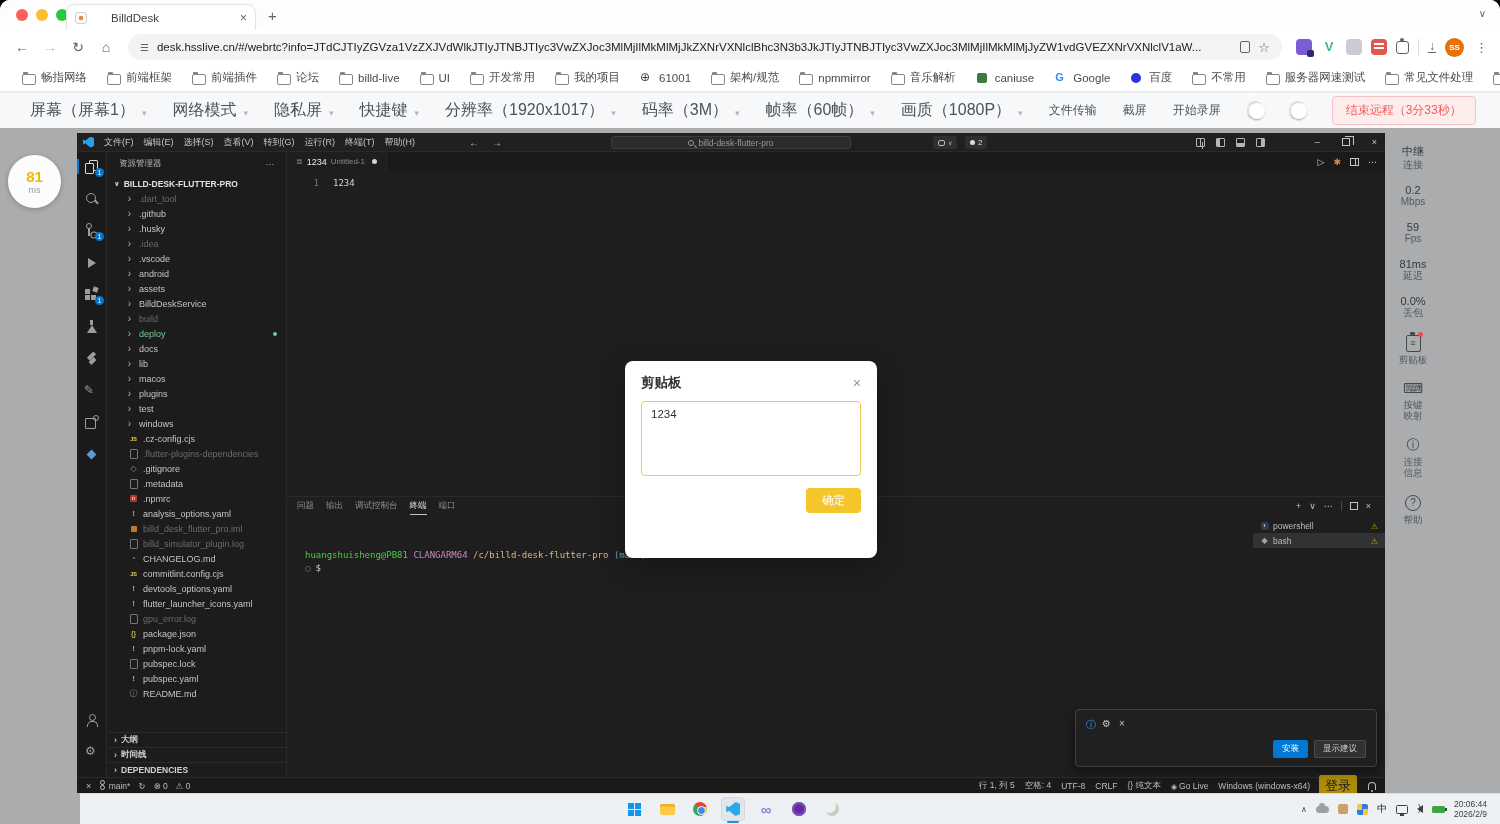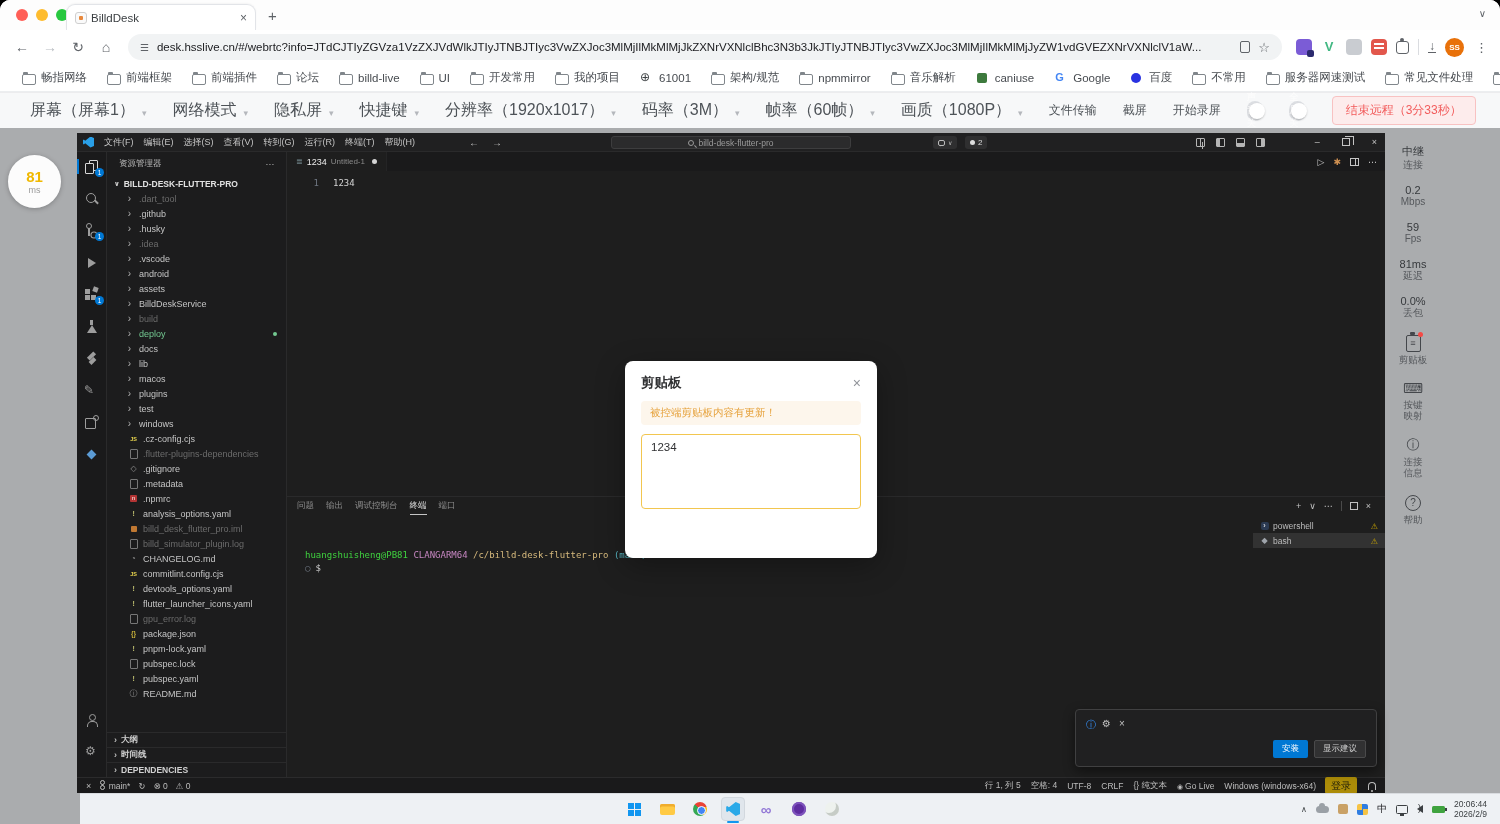--- a/index.html
+++ b/index.html
@@ -7,21 +7,21 @@
   font-family:"Liberation Sans","DejaVu Sans",sans-serif;-webkit-font-smoothing:antialiased}
 #app{position:relative;width:1500px;height:824px;border-radius:10px 10px 0 0;overflow:hidden;background:#aaacae}
 
 
 .chrome{position:absolute;top:0;left:0;width:100%;height:128px;background:#fff}
 .tabstrip{position:relative;height:30px;background:#fdfdfd}
 .lights{position:absolute;left:16px;top:9px;display:flex;gap:8px}
 .light{width:12px;height:12px;border-radius:50%}
 .light.r{background:#ff5f57}.light.y{background:#febc2e}.light.g{background:#28c840}
 .btab{position:absolute;left:66px;top:4px;width:190px;height:26px;background:#fff;border:1px solid #e2e4e8;border-bottom:none;
-  border-radius:9px 9px 0 0;display:flex;align-items:center;padding:0 8px;gap:4px;box-shadow:0 -1px 2px rgba(0,0,0,.04)}
+  border-radius:9px 9px 0 0;display:flex;align-items:center;padding:0 8px;gap:24px;box-shadow:0 -1px 2px rgba(0,0,0,.04)}
 .favicon{width:12px;height:12px;border:1px solid #cfcfcf;border-radius:3px;background:#fafafa;position:relative}
 .favicon::after{content:"";position:absolute;left:3px;top:3px;width:4px;height:4px;border-radius:1px;background:#e8883c}
 .btab-title{font-size:11.5px;color:#3c4043;flex:1}
 .tab-close{color:#5f6368;font-size:12px;line-height:12px}
 .newtab{position:absolute;left:268px;top:7px;color:#5f6368;font-size:15px}
 .strip-chevron{position:absolute;right:14px;top:8px;color:#5f6368;font-size:10px}
 
 .urlrow{height:34px;display:flex;align-items:center;padding:0 10px;gap:4px;background:#fff}
 .navic{width:24px;text-align:center;color:#5f6368;font-size:14px}
 .navic.dis{color:#b8bcc1}
@@ -229,21 +229,21 @@
 .vs-status{height:16px;background:#1a1a1b;border-top:1px solid #2b2b2c;display:flex;align-items:center;gap:9px;padding:0 9px;font-size:8.5px;color:#bdbdbd;flex-shrink:0}
 .st-left{display:flex;align-items:center;gap:8px}
 .st-x{font-size:9px}
 .brix{display:inline-block;width:1px;height:8px;background:#bdbdbd;position:relative;margin:0 3px}
 .brix::before{content:"";position:absolute;left:-2px;top:-1px;width:3px;height:3px;border:1px solid #bdbdbd;border-radius:50%;background:#1a1a1b}
 .brix::after{content:"";position:absolute;left:-2px;bottom:-1px;width:3px;height:3px;border:1px solid #bdbdbd;border-radius:50%;background:#1a1a1b}
 .st-right{margin-left:auto;display:flex;align-items:center;gap:10px}
 .st-item{white-space:nowrap}
 .st-item[data-icon="braces"]::before{content:"{} "}
 .st-item[data-icon="cast"]::before{content:"◉ ";font-size:7px}
-.login-badge{background:#ac8c08;color:#23210a;border-radius:2px;padding:1.5px 6px;font-size:10px;white-space:nowrap}
+.login-badge{background:#ac8c08;color:#23210a;border-radius:2px;padding:1.5px 6px;font-size:13px;white-space:nowrap}
 .bellic{width:8px;height:8px;border:1.1px solid #bdbdbd;border-bottom:none;border-radius:4px 4px 0 0;position:relative;margin-left:2px}
 .bellic::after{content:"";position:absolute;left:2px;bottom:-2px;width:2px;height:2px;border-radius:50%;background:#bdbdbd}
 
 
 .notif{position:absolute;right:8px;bottom:26px;width:302px;background:#202021;border:1px solid #404041;border-radius:4px;
   box-shadow:0 4px 12px rgba(0,0,0,.45);padding:8px 10px;z-index:5}
 .n-row{display:flex;gap:6px}
 .n-info{color:#3794ff;font-size:10px;line-height:13px}
 .n-text{flex:1;font-size: 9px;color:#cccccc;line-height:13px}
 .n-icons{display:flex;gap:8px;color:#c0c0c0;font-size:10px}
@@ -1055,17 +1055,19 @@
         </div>
       </div>
     </div>
   </div>
 
   <div class="dialog">
     <div class="dlg-head">
       <span class="dlg-title">剪贴板</span>
       <span class="dlg-close">×</span>
     </div>
-    <div class="dlg-alert">被控端剪贴板内容有更新！</div>
     <div class="dlg-textarea">1234</div>
+    <div class="dlg-footer">
+      <span class="dlg-ok">确定</span>
+    </div>
   </div>
 
 </div>
 
 </body></html>

